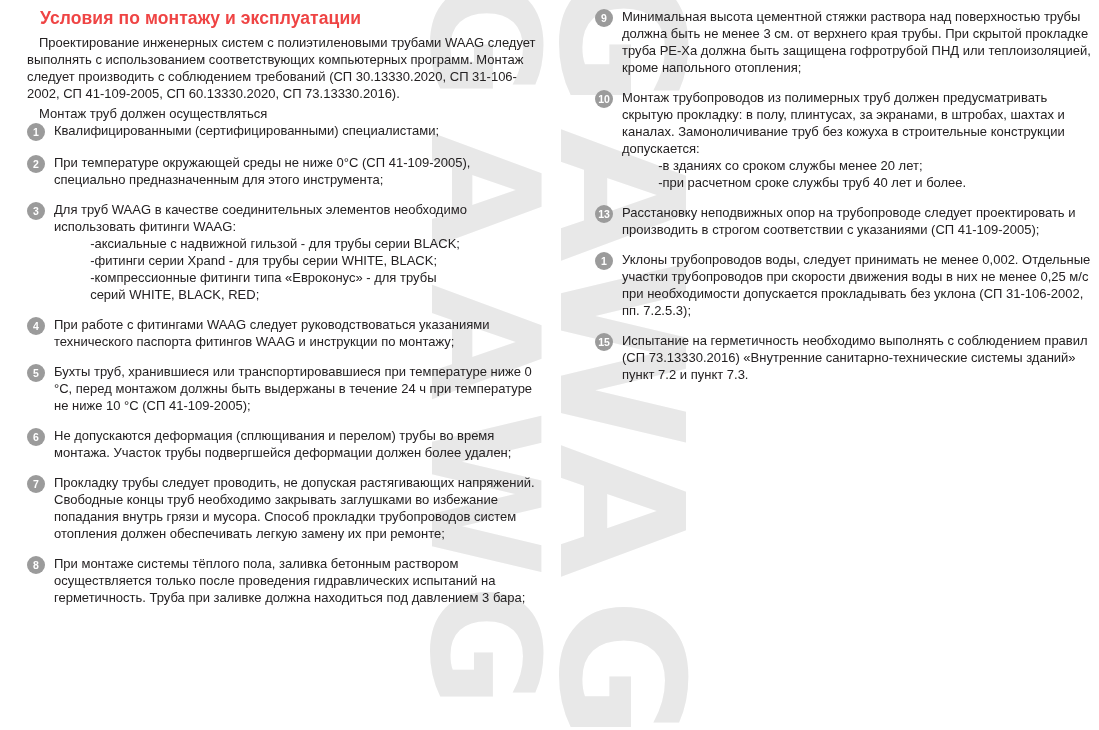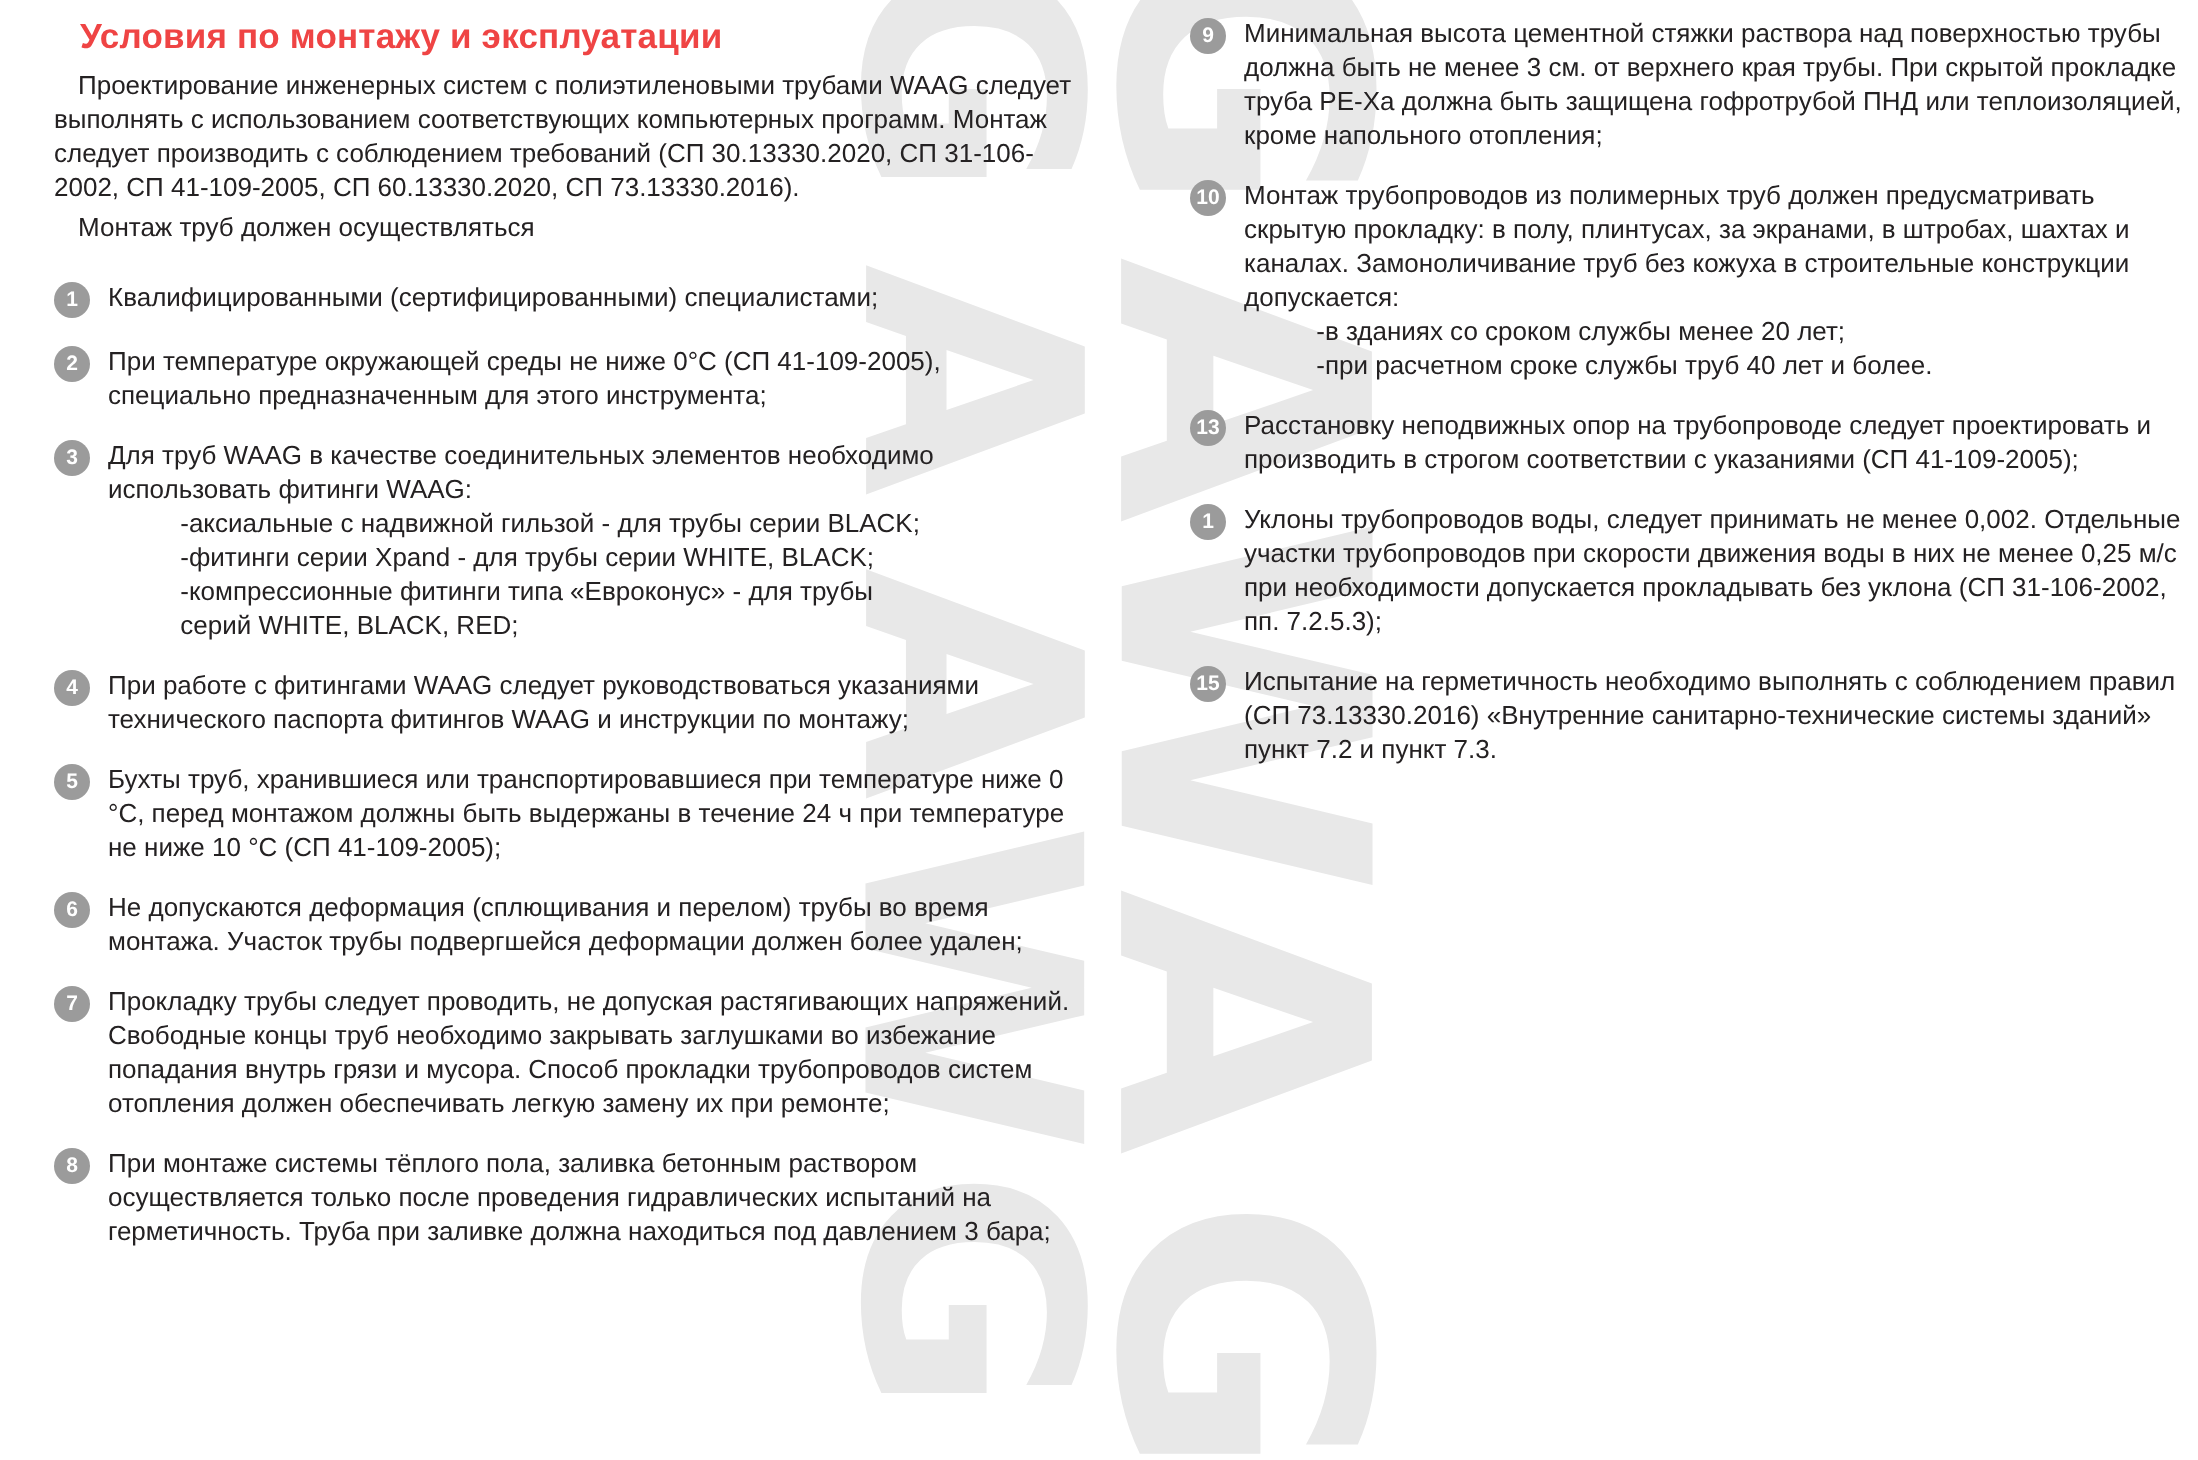--- a/index.html
+++ b/index.html
@@ -37,21 +37,21 @@
   .doc-title{
     font-size:17.5px;font-weight:bold;color:#ef4444;
     margin:0 0 5px 13px;letter-spacing:0.1px;
   }
   .intro{
     font-size:13px;line-height:17px;
     text-indent:12px;margin-bottom:3px;
   }
   .subheading{
     font-size:13px;line-height:17px;
-    text-indent:12px;margin-bottom:18px;
+    text-indent:12px;
   }
   .item{display:flex;gap:9px;margin-bottom:13px;}
   .item-num{
     flex:none;width:18px;height:18px;border-radius:50%;
     background:var(--circle-color);color:#ffffff;
     font-size:10.5px;font-weight:bold;
     display:flex;align-items:center;justify-content:center;
     margin-top:1px;
   }
   .item-text{

